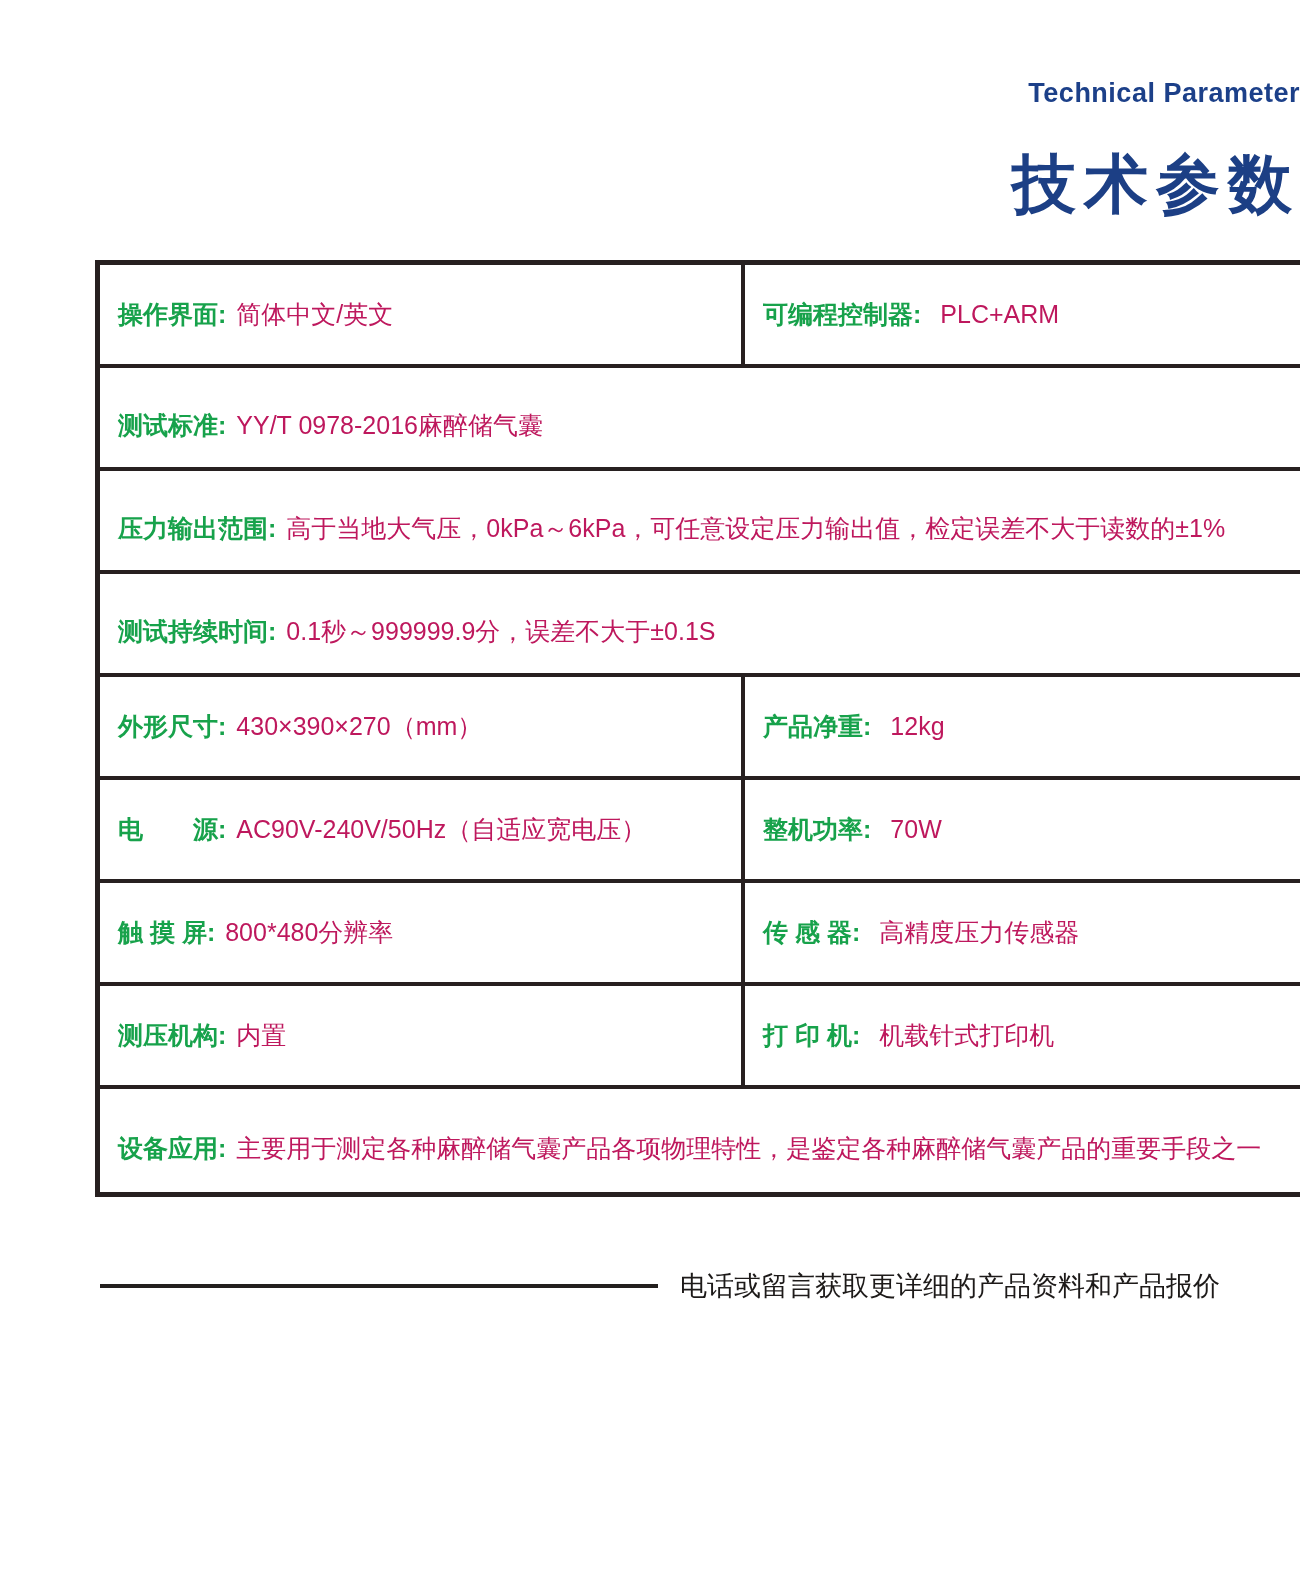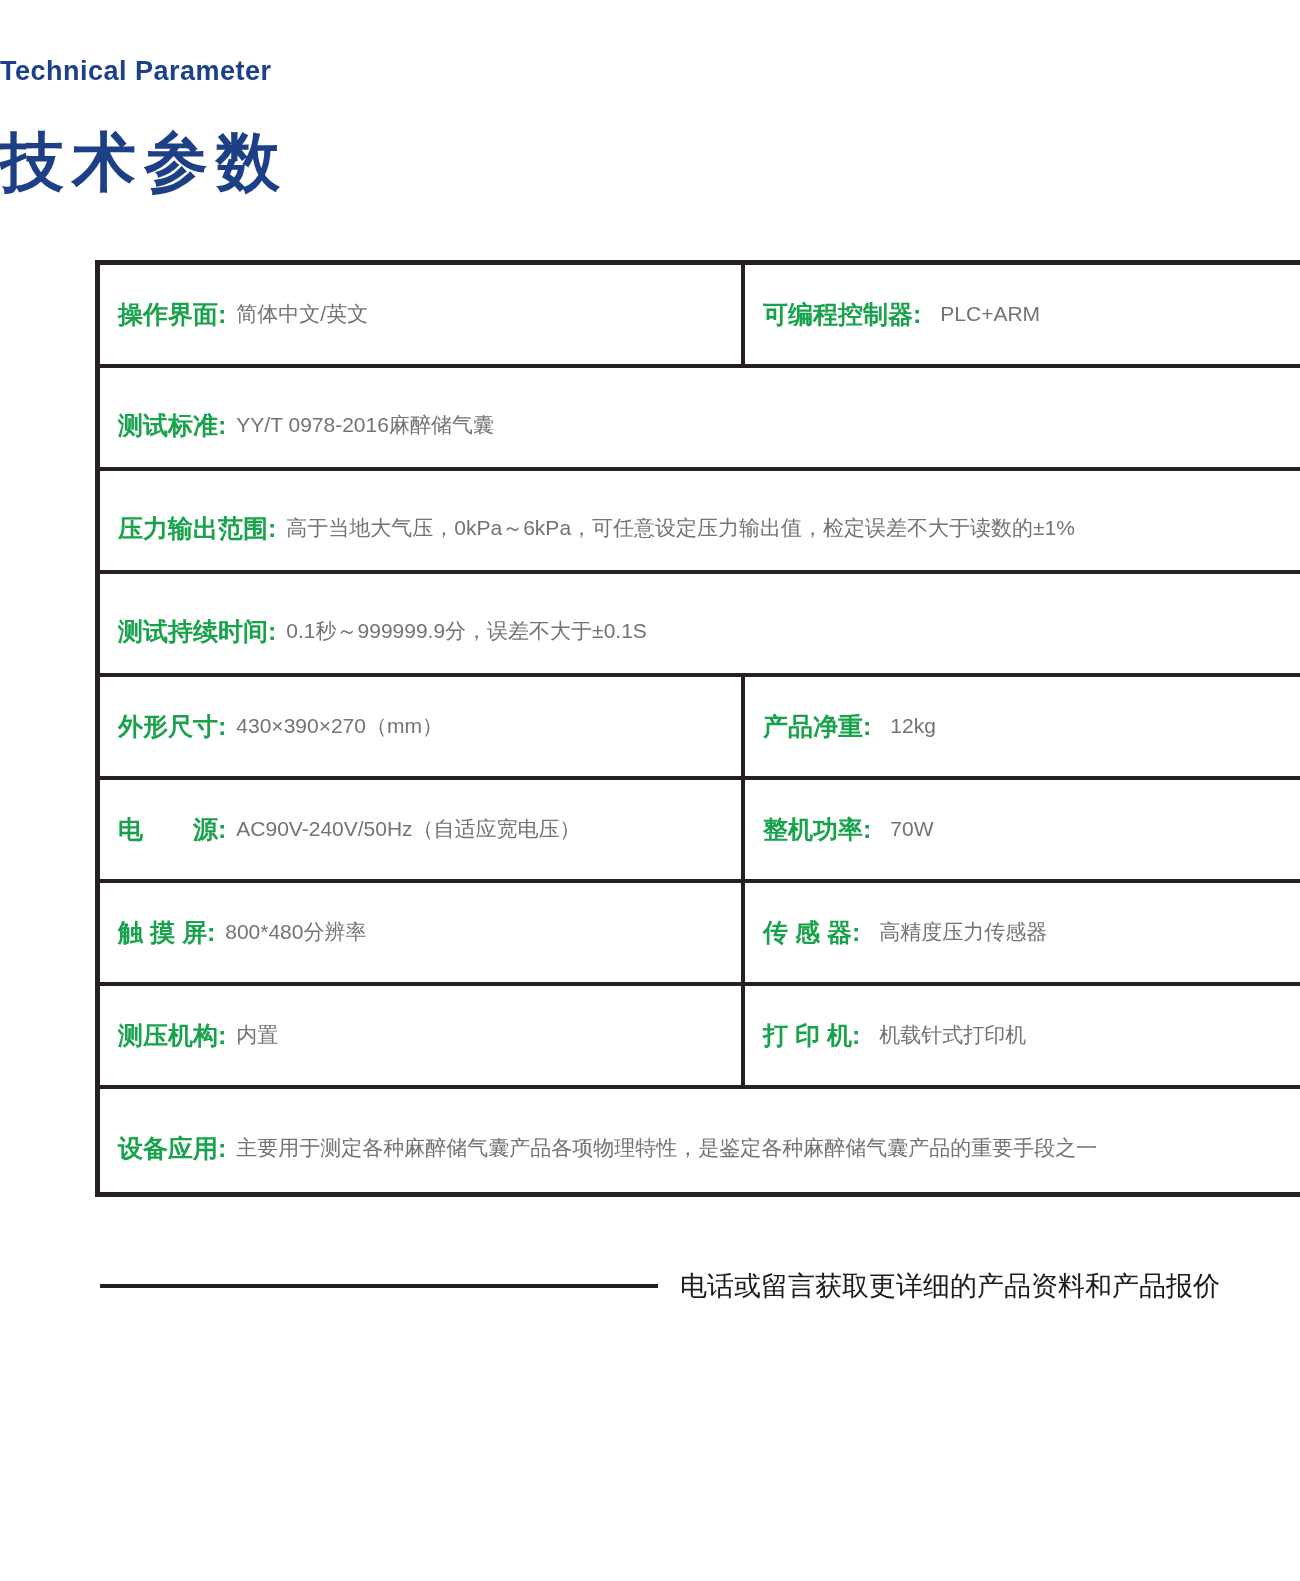--- a/index.html
+++ b/index.html
@@ -4,21 +4,21 @@
 <style>
   html,body{margin:0;padding:0;background:#ffffff;}
   .page{
     position:relative;
     width:1300px;height:1581px;
     background:#ffffff;
     font-family:"Liberation Sans","DejaVu Sans",sans-serif;
     color:#272222;
     overflow:hidden;
   }
-  .header{text-align:left;padding-top:56px;}
+  .header{text-align:right;padding-top:78px;}
   .subtitle{
     color:#1c4089;
     font-size:27px;
     font-weight:700;
     letter-spacing:0.5px;
   }
   .title{
     color:#1c3f85;
     font-size:64px;
     font-weight:700;
@@ -52,23 +52,23 @@
   .row.full .cell{flex:1 1 100%;margin-top:15px;}
   .label{
     color:#17a24b;
     font-weight:700;
     font-size:25px;
     white-space:pre;
     margin-right:10px;
     flex:0 0 auto;
   }
   .value{
-    color:#737373;
+    color:#be185d;
     font-weight:500;
-    font-size:21px;
+    font-size:25px;
     line-height:1.45;
   }
   .value .line{display:block;}
   .footer{
     position:absolute;
     left:100px;top:1268px;
     width:1110px;
     display:flex;
     align-items:center;
   }

